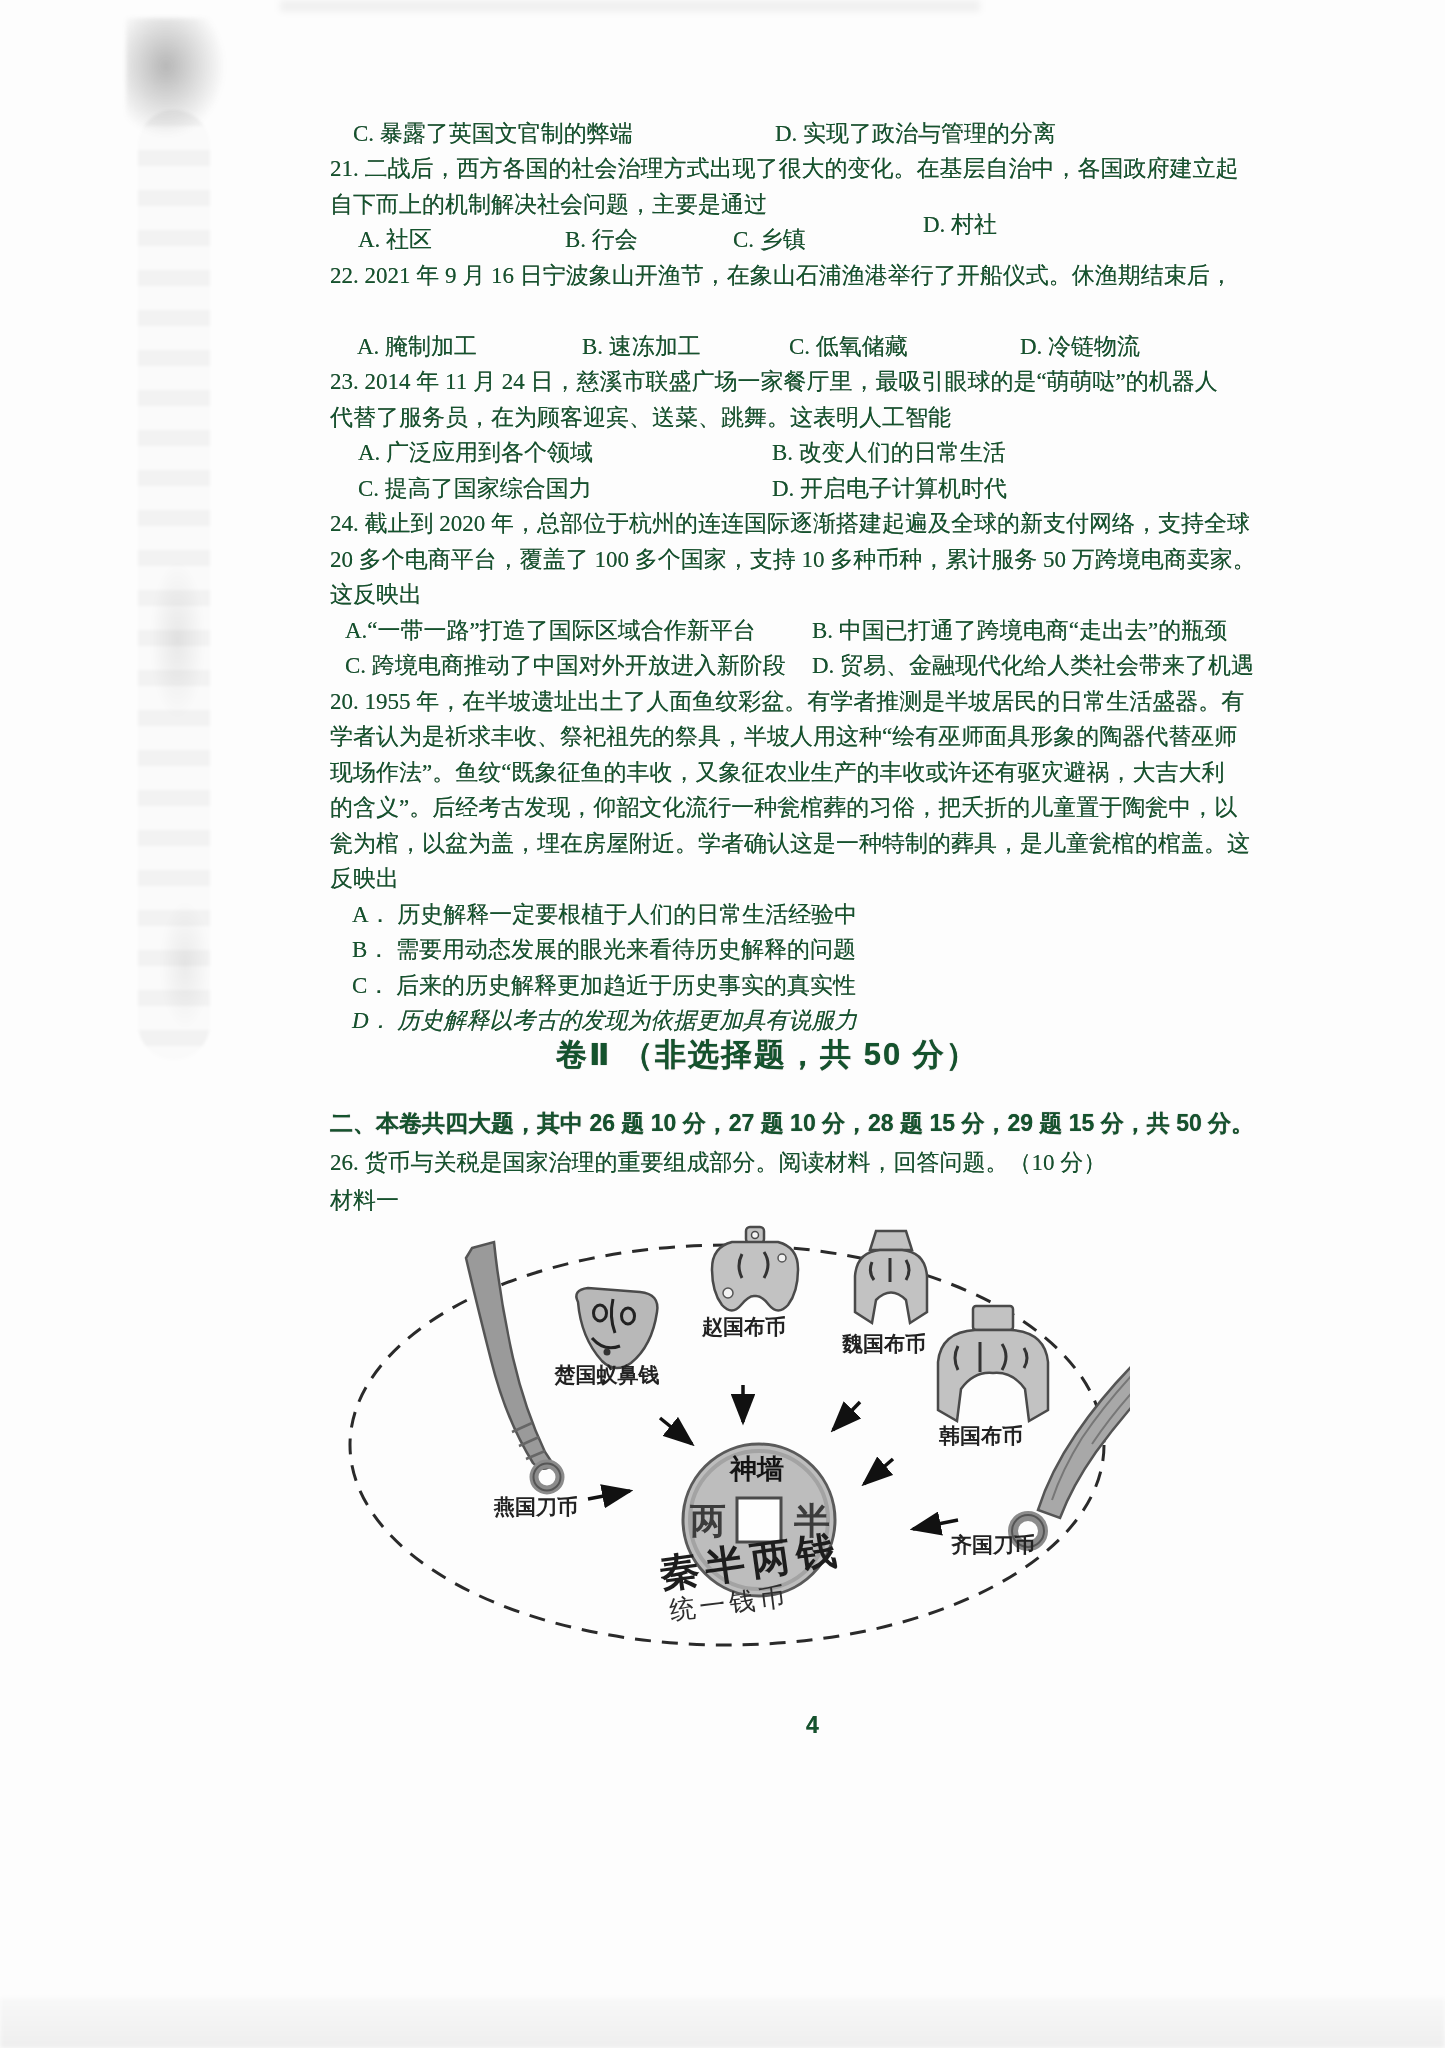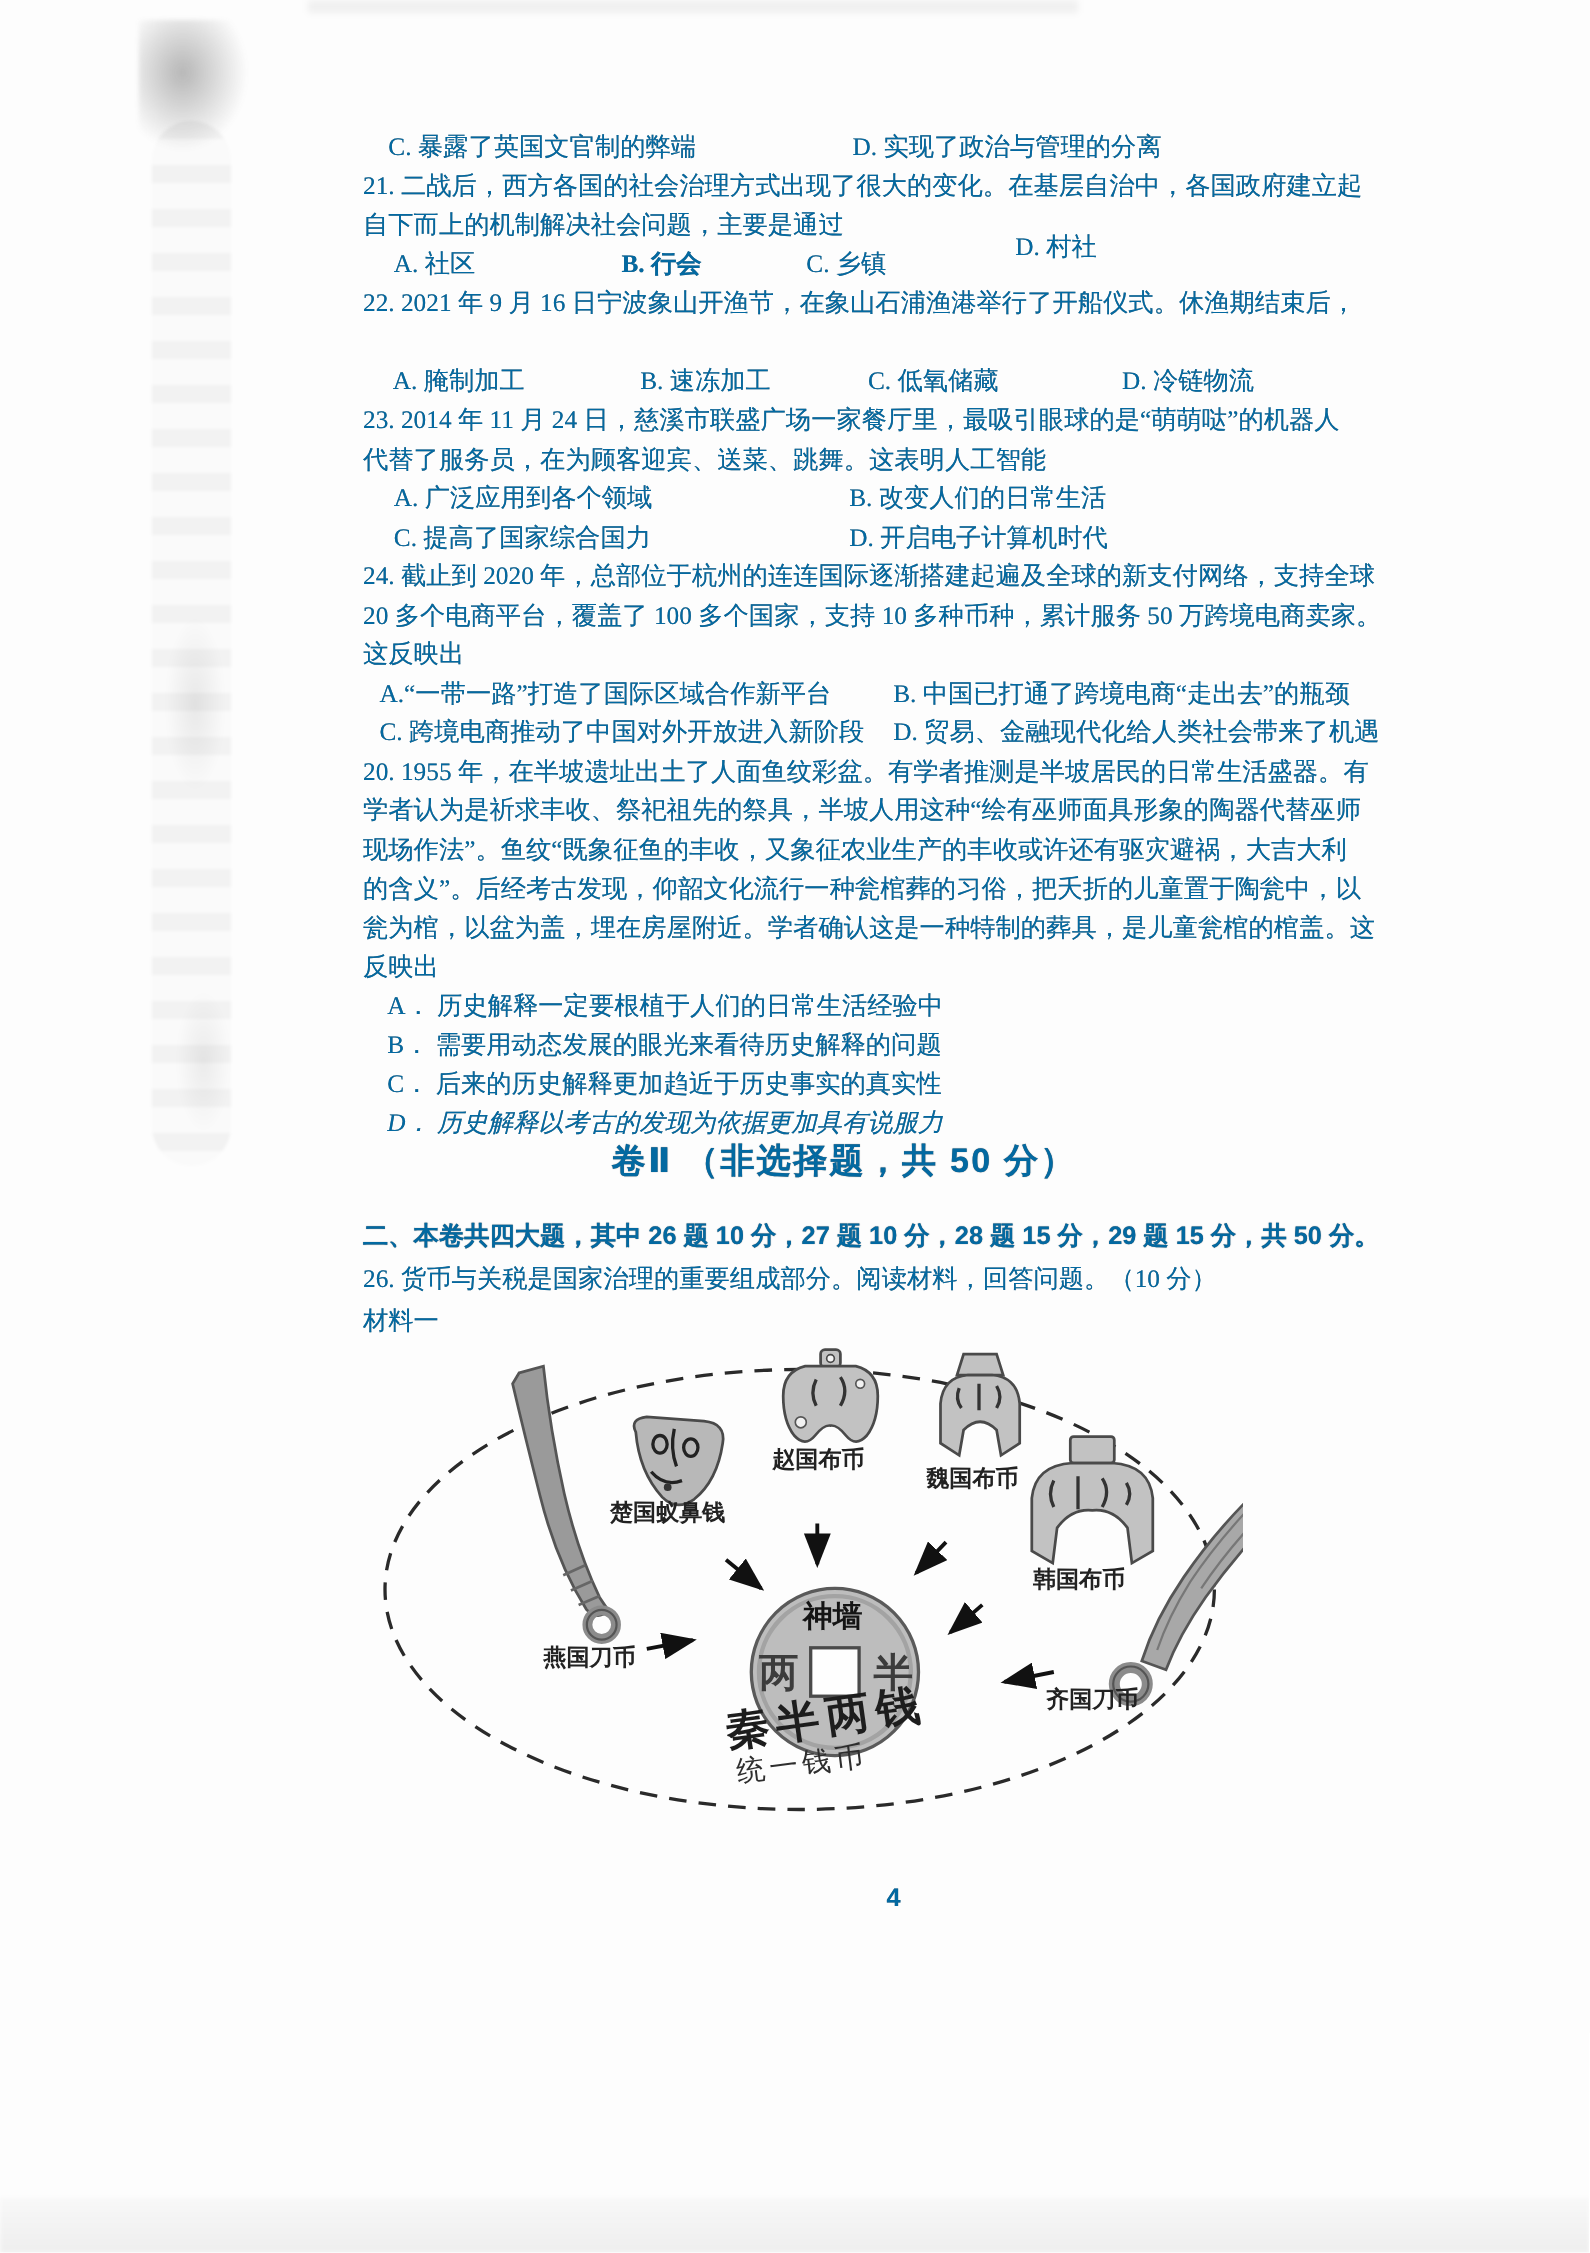--- a/index.html
+++ b/index.html
@@ -1,17 +1,17 @@
 <!DOCTYPE html>
 <html><head>
 <meta charset="utf-8">
 <style>
   html,body{margin:0;padding:0;background:#ffffff;}
   #page{position:relative;width:1445px;height:2048px;background:#fdfdfd;overflow:hidden;
-        font-family:"Liberation Serif","DejaVu Serif",serif;color:#0369a1;}
+        font-family:"Liberation Serif","DejaVu Serif",serif;color:#14532d;}
   .ln{position:absolute;white-space:nowrap;font-size:23px;line-height:30px;
       text-shadow:0 0 0.6px rgba(0,0,0,0.5);}
   .bold{font-family:"Liberation Sans","DejaVu Sans",sans-serif;font-weight:bold;
         text-shadow:0 0 0.8px rgba(0,0,0,0.65);}
   .heading{font-size:31px;letter-spacing:2px;}
   .intro{font-size:23px;}
   .pagenum{font-size:23px;font-weight:bold;font-family:"Liberation Sans",sans-serif;}
   
   .smudge{position:absolute;pointer-events:none;}
   .sm-corner{left:126px;top:18px;width:100px;height:120px;
@@ -41,21 +41,21 @@
   <div class="smudge sm-bottom"></div>
   <div class="smudge sm-blob1"></div>
   <div class="smudge sm-blob2"></div>
 
   <div class="ln" style="left:353px;top:119px;">C. 暴露了英国文官制的弊端</div>
   <div class="ln" style="left:775px;top:119px;">D. 实现了政治与管理的分离</div>
 
   <div class="ln" style="left:330px;top:154px;">21. 二战后，西方各国的社会治理方式出现了很大的变化。在基层自治中，各国政府建立起</div>
   <div class="ln" style="left:330px;top:190px;">自下而上的机制解决社会问题，主要是通过</div>
   <div class="ln" style="left:358px;top:225px;">A. 社区</div>
-  <div class="ln" style="left:565px;top:225px;font-weight:bold;">B. 行会</div>
+  <div class="ln" style="left:565px;top:225px;">B. 行会</div>
   <div class="ln" style="left:733px;top:225px;">C. 乡镇</div>
   <div class="ln" style="left:923px;top:210px;">D. 村社</div>
 
   <div class="ln" style="left:330px;top:261px;">22. 2021 年 9 月 16 日宁波象山开渔节，在象山石浦渔港举行了开船仪式。休渔期结束后，</div>
   <div class="ln" style="left:357px;top:332px;">A. 腌制加工</div>
   <div class="ln" style="left:582px;top:332px;">B. 速冻加工</div>
   <div class="ln" style="left:789px;top:332px;">C. 低氧储藏</div>
   <div class="ln" style="left:1020px;top:332px;">D. 冷链物流</div>
 
   <div class="ln" style="left:330px;top:367px;">23. 2014 年 11 月 24 日，慈溪市联盛广场一家餐厅里，最吸引眼球的是“萌萌哒”的机器人</div>

